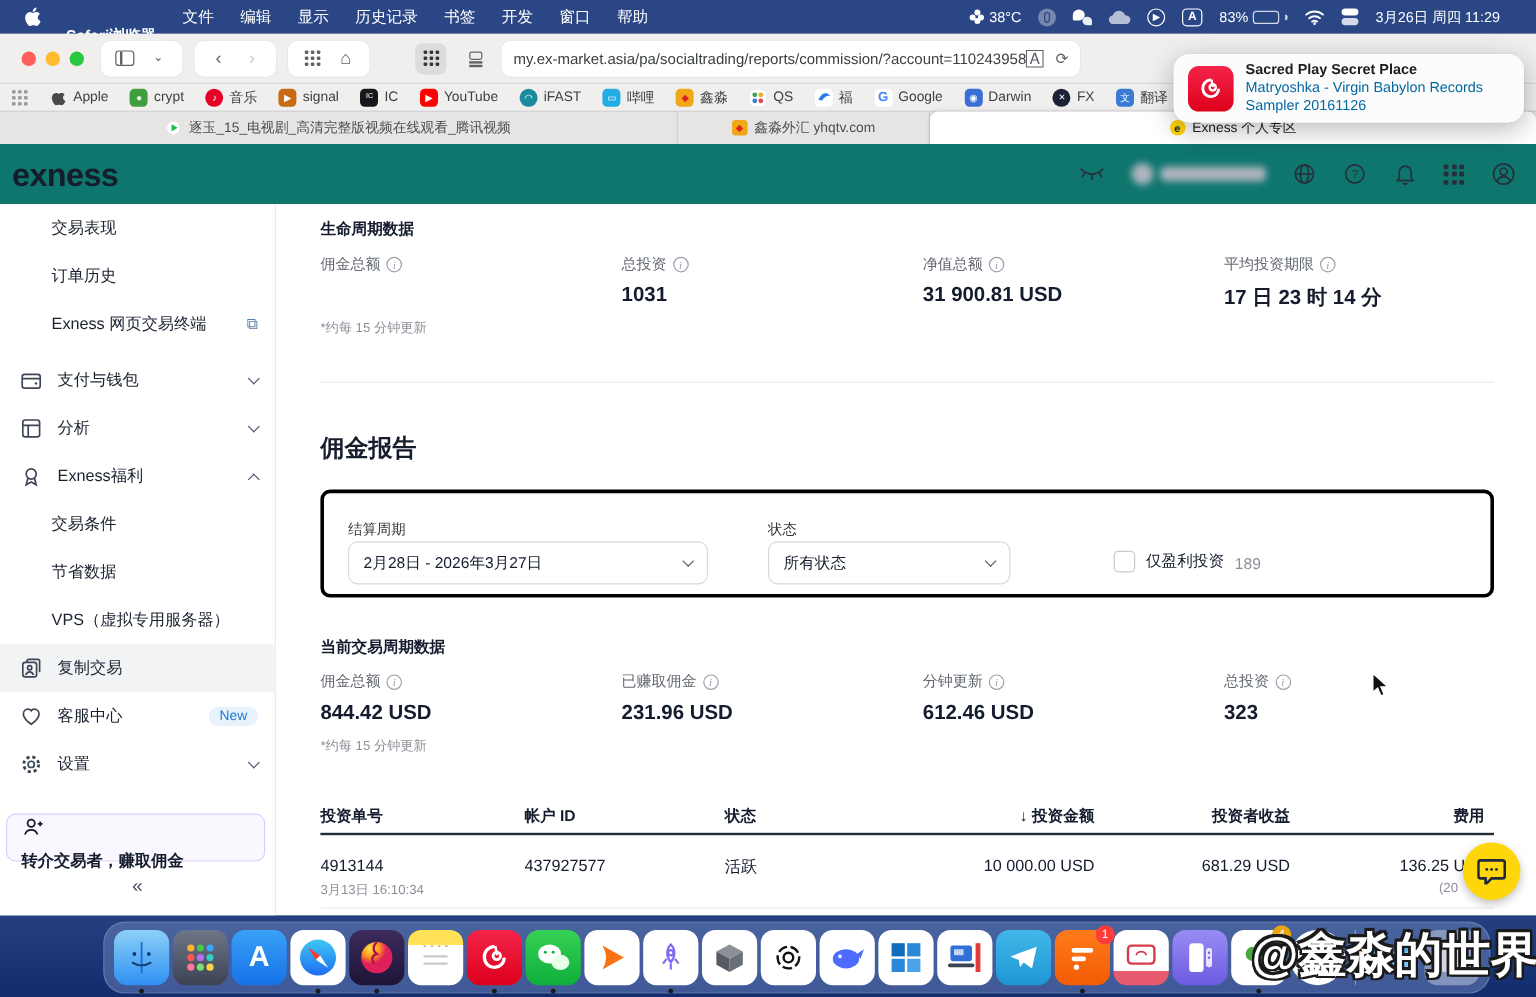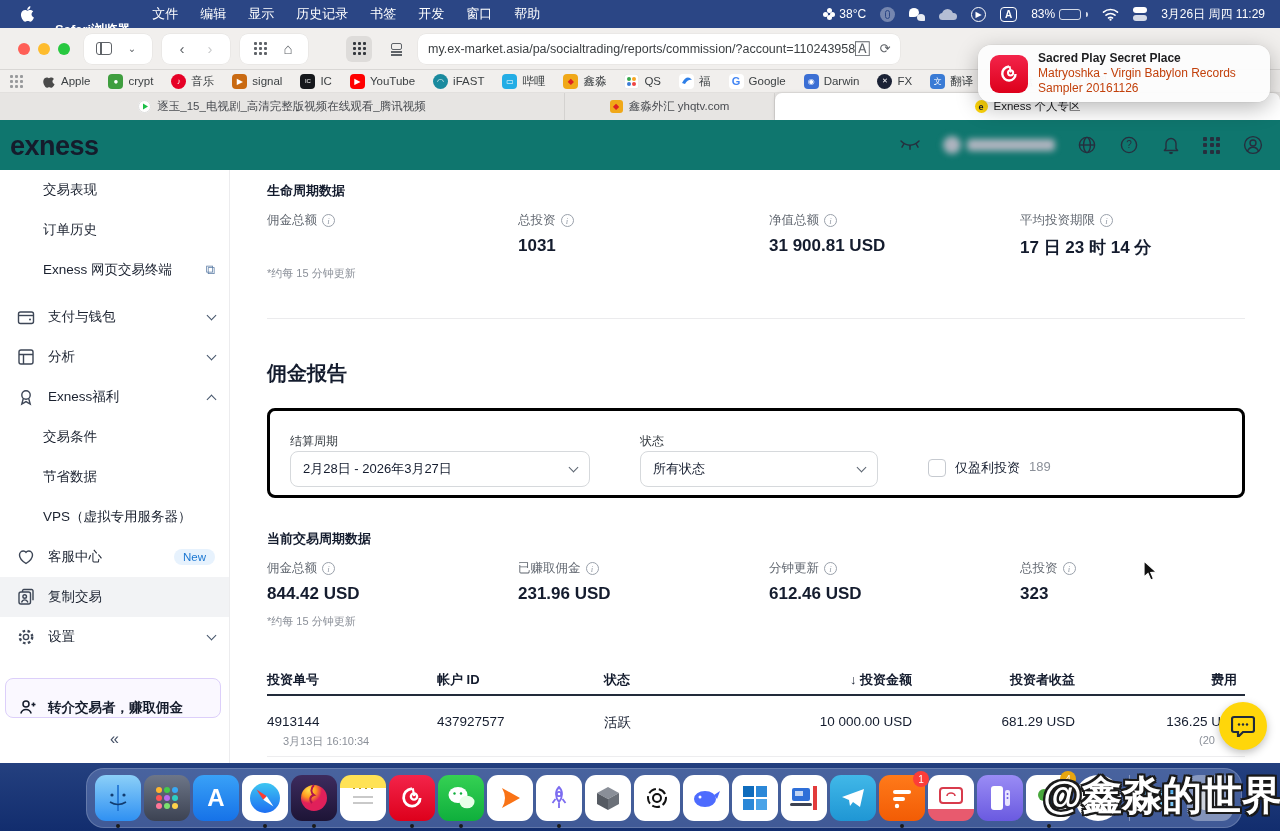--- a/index.html
+++ b/index.html
@@ -7,21 +7,21 @@
   body { font-family:"Liberation Sans","DejaVu Sans",sans-serif; background:#fff; }
   .screen { position:relative; width:1280px; height:831px; overflow:hidden; background:#1d3877; }
 
   
   .menubar { position:absolute; top:0; left:0; width:1280px; height:28px; background:#2b4685;
     display:flex; align-items:center; color:#fff; font-size:13px; }
   .mb-left { display:flex; align-items:center; gap:0; }
   .mb-apple { margin:0 10px 0 20px; display:flex; }
   .mb-item { padding:0 11px; line-height:28px; }
   .mb-item.bold { font-weight:700;margin-top:32px; }
-  .mb-right { margin-left:auto; display:flex; align-items:center; gap:14px; padding-right:15px; font-size:12px; }
+  .mb-right { margin-left:auto; display:flex; align-items:center; gap:14px; padding-right:30px; font-size:12px; }
   .mb-ic { display:inline-flex; align-items:center; gap:4px; }
   .clover { position:relative; width:12px; height:12px; }
   .clover i { position:absolute; width:5px; height:5px; background:#fff; border-radius:50%; }
   .clover i:nth-child(1){left:3.5px;top:0} .clover i:nth-child(2){left:0;top:3.5px}
   .clover i:nth-child(3){left:7px;top:3.5px} .clover i:nth-child(4){left:3.5px;top:7px}
   .circ-dim { width:15px; height:15px; border-radius:50%; background:rgba(255,255,255,.35); display:flex;align-items:center;justify-content:center; }
   .circ-dim i{width:5px;height:9px;border:1.5px solid #2b4685;border-radius:3px;}
   .wechat-mb { position:relative; width:16px; height:13px; }
   .wechat-mb i { position:absolute; background:#fff; border-radius:50% 50% 50% 10%; }
   .wechat-mb i:nth-child(1){ width:10px; height:9px; left:0; top:0; }
@@ -72,21 +72,21 @@
   
   .tabbar { position:absolute; top:93px; left:0; width:1280px; height:27px; background:#e7e5e3; display:flex; }
   .tab { display:flex; align-items:center; justify-content:center; gap:6px; font-size:11.5px; color:#4a4d52; border-right:1px solid #d4d2d0; overflow:hidden; white-space:nowrap; }
   .tab.active { background:#fff; border-radius:7px 7px 0 0; border-right:none; color:#202124; box-shadow:0 0 4px rgba(0,0,0,.12); }
   .tico { width:13px; height:13px; border-radius:50%; display:flex; align-items:center; justify-content:center; font-size:7px; color:#fff; flex:0 0 auto; }
 
   
   .notif { position:absolute; top:45px; left:978px; width:292px; height:57px; background:rgba(252,252,252,.97); border-radius:13px; box-shadow:0 6px 22px rgba(0,0,0,.28), 0 0 0 .5px rgba(0,0,0,.06); display:flex; align-items:center; padding:0 12px; gap:10px; z-index:60; }
   .notif-icon { width:38px; height:38px; border-radius:9px; background:linear-gradient(180deg,#f3244a,#dd001b); display:flex; align-items:center; justify-content:center; flex:0 0 auto; }
   .notif-title { font-size:12px; font-weight:700; color:#1d1d1f; line-height:1.3; }
-  .notif-body { font-size:12px; color:#c2410c; line-height:1.25; }
+  .notif-body { font-size:12px; color:#0369a1; line-height:1.25; }
 
   
   .app { position:absolute; top:120px; left:0; width:1280px; height:643px; background:#fff; }
   .app-header { position:absolute; top:0; left:0; width:100%; height:50px; background:#0f766e; }
   .logo { position:absolute; left:10px; top:11px; font-size:27px; font-weight:700; letter-spacing:-.5px; color:#151c2c; }
   .hdr-right { position:absolute; right:16px; top:0; height:50px; display:flex; align-items:center; gap:22px; }
   .blur-acct { display:flex; align-items:center; gap:6px; filter:blur(3px); }
   .blur-acct i{ background:#aeb4bf; border-radius:4px; }
   .hicon { display:flex; align-items:center; justify-content:center; }
 
@@ -94,37 +94,37 @@
   .sidebar { position:absolute; top:0; left:0; width:230px; height:100%; border-right:1px solid #ececee; background:#fff; }
   .sb-row { display:flex; align-items:center; height:40px; padding:0 14px 0 16px; font-size:13.5px; color:#1a212f; gap:12px; }
   .sb-row.sub { padding-left:43px; }
   .sb-row.active { background:#f2f3f5; }
   .sb-label { flex:1; }
   .sb-ic { width:20px; height:20px; display:flex; align-items:center; justify-content:center; flex:0 0 auto; }
   .caret-d { width:7px; height:7px; border-right:1.5px solid #44546a; border-bottom:1.5px solid #44546a; transform:rotate(45deg); margin-top:-3px; }
   .caret-u { width:7px; height:7px; border-right:1.5px solid #44546a; border-bottom:1.5px solid #44546a; transform:rotate(-135deg); margin-top:4px; }
   .ext-ic { font-size:13px; color:#5d7ea6; }
   .badge-new { background:#e7f2fd; color:#1d78d2; font-size:11.5px; padding:2px 9px; border-radius:10px; }
-  .sb-cta { position:absolute; left:5px; right:8px; top:508px; height:40px; border:1px solid #dccffa; background:#faf8ff; border-radius:8px; display:flex; align-items:flex-end; gap:10px; padding:0 12px; font-size:13.5px; font-weight:700; color:#151c2c; }
+  .sb-cta { position:absolute; left:5px; right:8px; top:508px; height:40px; border:1px solid #dccffa; background:#faf8ff; border-radius:8px; display:flex; align-items:flex-start; gap:10px; padding:0 12px; font-size:13.5px; font-weight:700; color:#151c2c;flex-direction:column; }
   .sb-collapse { position:absolute; left:0; right:0; top:560px; text-align:center; font-size:16px; color:#445066; }
 
   .main { position:absolute; top:0; left:230px; right:0; height:100%; }
   .sec-title { position:absolute; left:37px; font-size:13px; font-weight:700; color:#141c2e; }
   .stat-grid { position:absolute; left:37px; right:35px; display:grid; grid-template-columns:251px 251px 251px 1fr; }
   .stat-label { font-size:12.5px; color:#626871; display:flex; align-items:center; gap:5px; }
   .info-i { width:13px; height:13px; border:1px solid #9aa1ab; border-radius:50%; color:#9aa1ab; font-size:9px; display:inline-flex; align-items:center; justify-content:center; font-style:italic; font-family:"Liberation Serif",serif; }
   .stat-value { font-size:17px; font-weight:700; color:#141c2e; margin-top:7px; }
   .note { position:absolute; left:37px; font-size:11px; color:#8b9099; }
   .hr { position:absolute; left:37px; right:35px; height:1px; background:#ebebed; }
   .big-title { position:absolute; left:37px; font-size:20px; font-weight:700; color:#141c2e; }
   .filter-card { position:absolute; left:37px; right:35px; top:238px; height:90px; border:3px solid #000000; border-radius:8px; }
   .f-label { position:absolute; top:22px; font-size:12px; color:#33393f; }
   .select { position:absolute; top:40px; height:36px; border:1px solid #d6d9dc; border-radius:8px; background:#fff; display:flex; align-items:center; padding:0 12px; font-size:13px; color:#141c2e; }
   .select .caret-d { margin-left:auto; border-color:#5b6470; }
-  .chkwrap { position:absolute; top:48px; display:flex; align-items:flex-start; gap:9px; font-size:13px; }
+  .chkwrap { position:absolute; top:48px; display:flex; align-items:flex-end; gap:9px; font-size:13px; }
   .chk { width:18px; height:18px; border:1.5px solid #c6cad0; border-radius:4px; background:#fff; }
   .chk-count { color:#8b9099; }
 
   .tbl { position:absolute; left:37px; right:35px; }
   .th { position:absolute; font-size:13px; font-weight:700; color:#141c2e; }
   .td { position:absolute; font-size:13.5px; color:#141c2e; }
   .td-sub { position:absolute; font-size:11px; color:#8b9099; }
   .r { text-align:right; }
   .tbl-darkline { position:absolute; left:0; right:0; height:2px; background:#222b3a; }
   .tbl-rowline { position:absolute; left:0; right:0; height:1px; background:#ededef; }
@@ -528,45 +528,45 @@
         </div>
         <div class="sb-row sub">
             <span class="sb-label">交易条件</span>
           </div>
         <div class="sb-row sub">
             <span class="sb-label">节省数据</span>
           </div>
         <div class="sb-row sub">
             <span class="sb-label">VPS（虚拟专用服务器）</span>
           </div>
-        <div class="sb-row">
-          <span class="sb-ic">
-              <svg width="20" height="20" viewBox="0 0 20 20">
-                <path fill="none" stroke="#3d4656" stroke-width="1.4" d="M10 16.5S3.5 12.6 3.5 8.1C3.5 5.8 5.2 4 7.4 4c1.1 0 2 .5 2.6 1.3C10.6 4.5 11.5 4 12.6 4c2.2 0 3.9 1.8 3.9 4.1 0 4.5-6.5 8.4-6.5 8.4z"></path>
-              </svg>
-            </span>
-          <span class="sb-label">客服中心</span>
-          <span class="badge-new">New</span>
-        </div>
         <div class="sb-row active">
           <span class="sb-ic">
               <svg width="20" height="20" viewBox="0 0 20 20">
                 <g fill="none" stroke="#3d4656" stroke-width="1.4">
                   <rect x="3" y="5" width="11.5" height="12" rx="2"></rect>
                   <path d="M6.5 5V3.8A1.3 1.3 0 017.8 2.5H15.7A1.3 1.3 0 0117 3.8v9.4"></path>
                   <circle cx="8.7" cy="9.5" r="1.8"></circle>
                   <path d="M5.5 15.5c.6-1.7 1.8-2.6 3.2-2.6s2.6.9 3.2 2.6"></path>
                 </g>
               </svg>
             </span>
           <span class="sb-label">复制交易</span>
         </div>
         <div class="sb-row">
           <span class="sb-ic">
               <svg width="20" height="20" viewBox="0 0 20 20">
+                <path fill="none" stroke="#3d4656" stroke-width="1.4" d="M10 16.5S3.5 12.6 3.5 8.1C3.5 5.8 5.2 4 7.4 4c1.1 0 2 .5 2.6 1.3C10.6 4.5 11.5 4 12.6 4c2.2 0 3.9 1.8 3.9 4.1 0 4.5-6.5 8.4-6.5 8.4z"></path>
+              </svg>
+            </span>
+          <span class="sb-label">客服中心</span>
+          <span class="badge-new">New</span>
+        </div>
+        <div class="sb-row">
+          <span class="sb-ic">
+              <svg width="20" height="20" viewBox="0 0 20 20">
                 <g fill="none" stroke="#3d4656">
                   <circle cx="10" cy="10" r="6.2" stroke-width="2.4" stroke-dasharray="2.6 2.4"></circle>
                   <circle cx="10" cy="10" r="2.6" stroke-width="1.4"></circle>
                 </g>
               </svg>
             </span>
           <span class="sb-label">设置</span>
             <span class="caret-d"></span>
         </div>
         <div class="sb-cta">
@@ -620,21 +620,21 @@
 
         <div class="big-title" style="top:190px">佣金报告</div>
 
         <div class="filter-card">
           <span class="f-label" style="left:20px">结算周期</span>
           <div class="select" style="left:20px;width:300px">
             <span>2月28日 - 2026年3月27日</span>
               <span class="caret-d"></span>
           </div>
           <span class="f-label" style="left:370px">状态</span>
-          <div class="select" style="left:370px;width:238px">
+          <div class="select" style="left:370px;width:202px">
             <span>所有状态</span>
               <span class="caret-d"></span>
           </div>
           <div class="chkwrap" style="left:658px">
             <span class="chk"></span>
             <span style="color:#141c2e">仅盈利投资</span>
             <span class="chk-count">189</span>
           </div>
         </div>
 
@@ -675,21 +675,21 @@
           <span class="th" style="left:0;top:3px">投资单号</span>
           <span class="th" style="left:170px;top:3px">帐户 ID</span>
           <span class="th" style="left:337px;top:3px">状态</span>
           <span class="th r" style="right:333px;top:3px">↓ 投资金额</span>
           <span class="th r" style="right:170px;top:3px">投资者收益</span>
           <span class="th r" style="right:8px;top:3px">费用</span>
           <div class="tbl-darkline" style="top:26px"></div>
 
           <div>
             <span class="td" style="left:0;top:46px">4913144</span>
-            <span class="td-sub" style="left:16px;top:66px">3月13日 16:10:34</span>
+            <span class="td-sub" style="left:0;top:66px">3月13日 16:10:34</span>
             <span class="td" style="left:170px;top:46px">437927577</span>
             <span class="td" style="left:337px;top:46px">活跃</span>
             <span class="td r" style="right:333px;top:46px">10 000.00 USD</span>
             <span class="td r" style="right:170px;top:46px">681.29 USD</span>
             <span class="td r" style="right:24px;top:46px">136.25 U</span>
             <span class="td-sub r" style="right:30px;top:66px">(20</span>
             <div class="tbl-rowline" style="top:88px"></div>
           </div>
         </div>
       </div>

